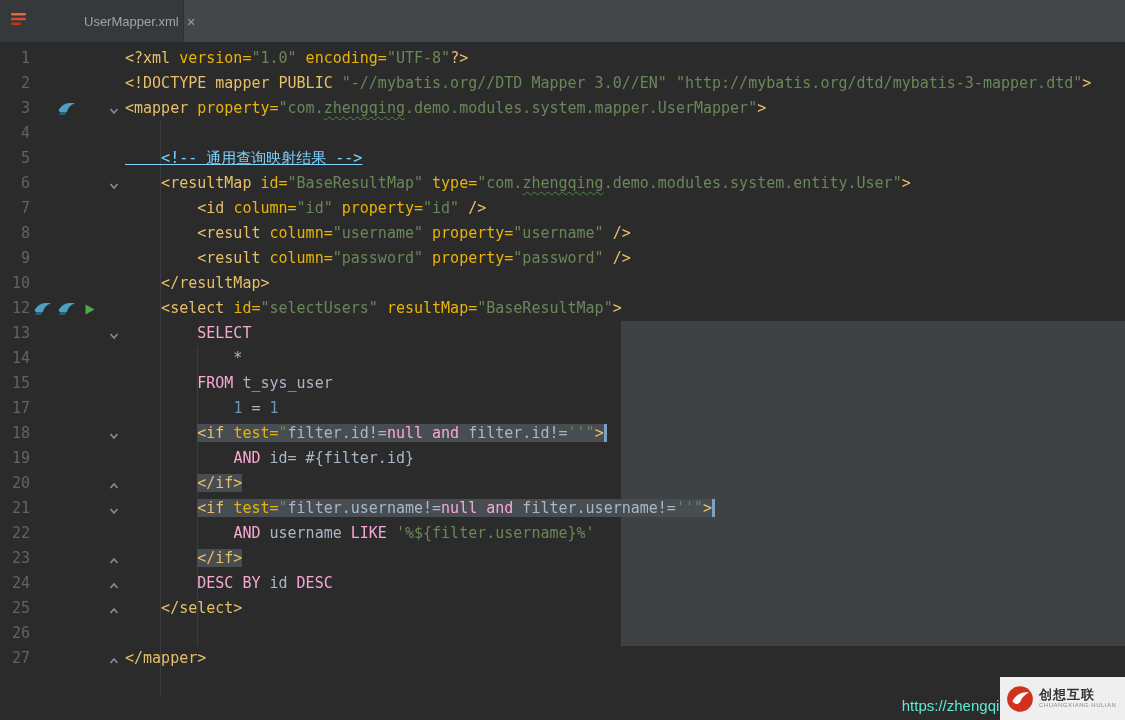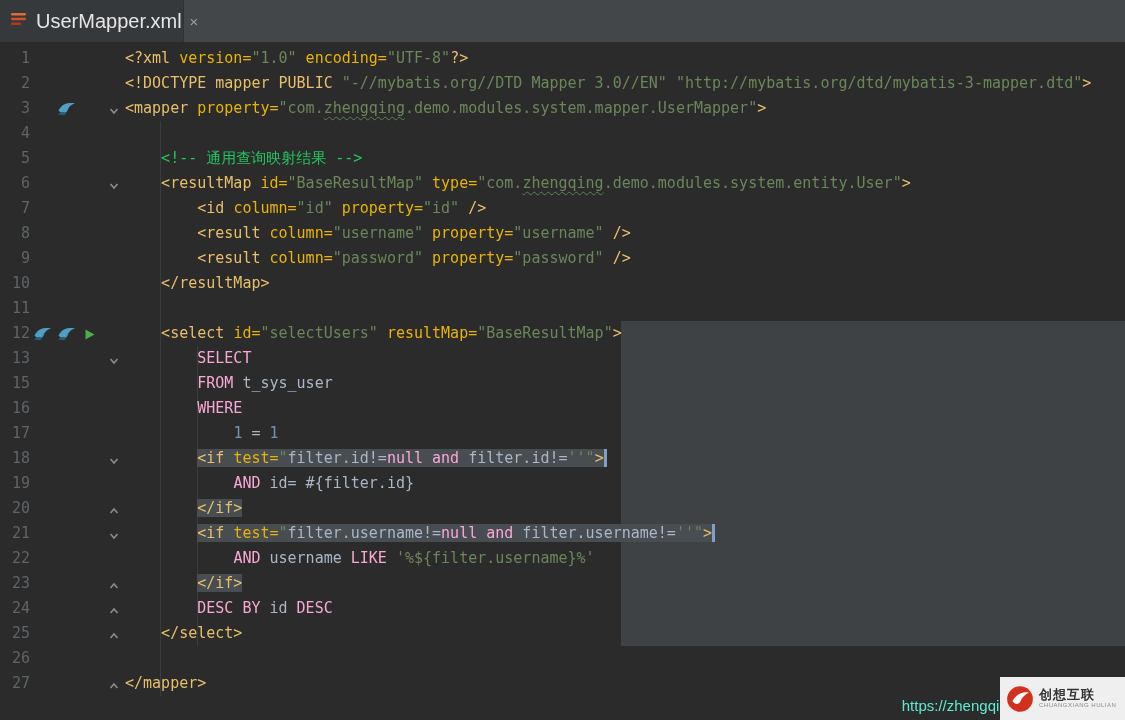--- a/index.html
+++ b/index.html
@@ -3,21 +3,21 @@
 <meta charset="utf-8">
 <style>
   html,body{margin:0;padding:0;background:#222;}
   .app{position:relative;width:1125px;height:720px;overflow:hidden;background:#2B2B2B;
        font-family:"Liberation Sans",sans-serif;}
   
   .tabbar{position:absolute;top:0;left:0;right:0;height:42px;background:#43474A;}
   .tab{position:absolute;top:0;left:0;width:184px;height:42px;background:#35393C;
        display:flex;align-items:center;gap:8px;padding:0 10px;box-sizing:border-box;
        border-right:1px solid #2e3234;}
-  .tab-title{color:#e5e5e5;font-size:20px;}
+  .tab-title{color:#a3a3a3;font-size:13px;margin-left:48px;}
   .tab-close{color:#9AA0A3;font-size:15px;margin-left:auto;cursor:default;}
   
   .editor{position:absolute;top:42px;left:0;right:0;bottom:0;background:#2B2B2B;overflow:hidden;}
   .sel-block{position:absolute;left:621px;right:0;top:279px;height:325px;background:#3E4245;}
   .guide{position:absolute;width:1px;background:#3A3D3F;}
   .g1{left:160px;top:79px;height:575px;}
   .g2{left:197px;top:304px;height:300px;}
   #lines{position:absolute;top:4px;left:0;right:0;}
   .line{position:relative;height:25px;}
   .ln{position:absolute;left:4px;width:26px;text-align:right;color:#5F6468;
@@ -25,21 +25,21 @@
   .code{position:absolute;left:125px;top:0;white-space:pre;
         font:15px/25px "DejaVu Sans Mono",monospace;color:#A9B7C6;}
   .gicon{position:absolute;top:5px;width:19px;height:15px;}
   .fold{position:absolute;left:108px;top:7px;width:12px;height:12px;}
   
   .tag{color:#E8BF6A;}
   .attr{color:#eab308;margin-top:44px;}
   .str{color:#6A8759;}
   .kw{color:#f9a8d4;}
   .num{color:#6897BB;}
-  .cmt{color:#22c55e;}
+  .cmt{color:#7dd3fc;text-decoration:underline;}
   .pln{color:#A9B7C6;}
   .typo{color:#6A8759;text-decoration:underline wavy #55854F 1px;text-underline-offset:3px;}
   .box{background:#474D50;}
   .edge{box-shadow:3px 0 0 0 #7CA0C8;}
   
   .wm-url{position:absolute;right:109px;bottom:6px;color:#5eead4;font-size:15px;}
   .wm-logo{position:absolute;right:0;bottom:0;width:125px;height:43px;background:#EFEFEF;
            display:flex;align-items:center;gap:5px;padding:0 6px;box-sizing:border-box;}
   .wm-circle{width:28px;height:28px;flex:0 0 auto;}
   .wm-text{display:flex;flex-direction:column;line-height:1.1;}
@@ -112,24 +112,20 @@
         </div>
         <div class="line">
           <span class="ln">9</span>
           <span class="code"><span class="tag">        &lt;result </span><span class="attr">column=</span><span class="str">"password"</span><span class="attr"> property=</span><span class="str">"password"</span><span class="tag"> /&gt;</span></span>
         </div>
         <div class="line">
           <span class="ln">10</span>
           <span class="code"><span class="tag">    &lt;/resultMap&gt;</span></span>
         </div>
         <div class="line">
-          <span class="ln">11</span>
-          <span class="code"></span>
-        </div>
-        <div class="line">
           <span class="ln">12</span>
           <span class="gicon" style="left: 33px;"><svg width="19" height="15" viewBox="0 0 19 15">
               <path d="M1.5 9.5 C5 2.5 10 1.5 18 2 C13 4.5 11.5 6.5 10.5 9.5 C8.5 13.5 4.5 13 1.5 9.5 Z" fill="#4E9FC4"></path>
               <path d="M1 13.5 C4 10.5 7 10.8 9.5 11.5 L7.5 14.2 Z" fill="#265F78"></path>
             </svg></span>
           <span class="gicon" style="left: 57px;"><svg width="19" height="15" viewBox="0 0 19 15">
               <path d="M1.5 9.5 C5 2.5 10 1.5 18 2 C13 4.5 11.5 6.5 10.5 9.5 C8.5 13.5 4.5 13 1.5 9.5 Z" fill="#4E9FC4"></path>
               <path d="M1 13.5 C4 10.5 7 10.8 9.5 11.5 L7.5 14.2 Z" fill="#265F78"></path>
             </svg></span>
           <span class="gicon" style="left: 83px; top: 6px;"><svg width="13" height="13" viewBox="0 0 13 13">
@@ -138,26 +134,26 @@
           <span class="code"><span class="tag">    &lt;select </span><span class="attr">id=</span><span class="str">"selectUsers"</span><span class="attr"> resultMap=</span><span class="str">"BaseResultMap"</span><span class="tag">&gt;</span></span>
         </div>
         <div class="line">
           <span class="ln">13</span>
           <span class="fold"><svg width="12" height="12" viewBox="0 0 12 12">
               <polyline points="2.5,4 6,8 9.5,4" fill="none" stroke="#8C8C8C" stroke-width="1.6"></polyline>
             </svg></span>
           <span class="code"><span class="pln">        </span><span class="kw">SELECT</span></span>
         </div>
         <div class="line">
+          <span class="ln">14</span>
+          <span class="code"><span class="pln">            *</span></span>
+        </div>
+        <div class="line">
           <span class="ln">15</span>
           <span class="code"><span class="pln">        </span><span class="kw">FROM</span><span class="pln"> t_sys_user</span></span>
-        </div>
-        <div class="line">
-          <span class="ln">16</span>
-          <span class="code"><span class="pln">        </span><span class="kw">WHERE</span></span>
         </div>
         <div class="line">
           <span class="ln">17</span>
           <span class="code"><span class="pln">            </span><span class="num">1</span><span class="pln"> = </span><span class="num">1</span></span>
         </div>
         <div class="line">
           <span class="ln">18</span>
           <span class="fold"><svg width="12" height="12" viewBox="0 0 12 12">
               <polyline points="2.5,4 6,8 9.5,4" fill="none" stroke="#8C8C8C" stroke-width="1.6"></polyline>
             </svg></span>

